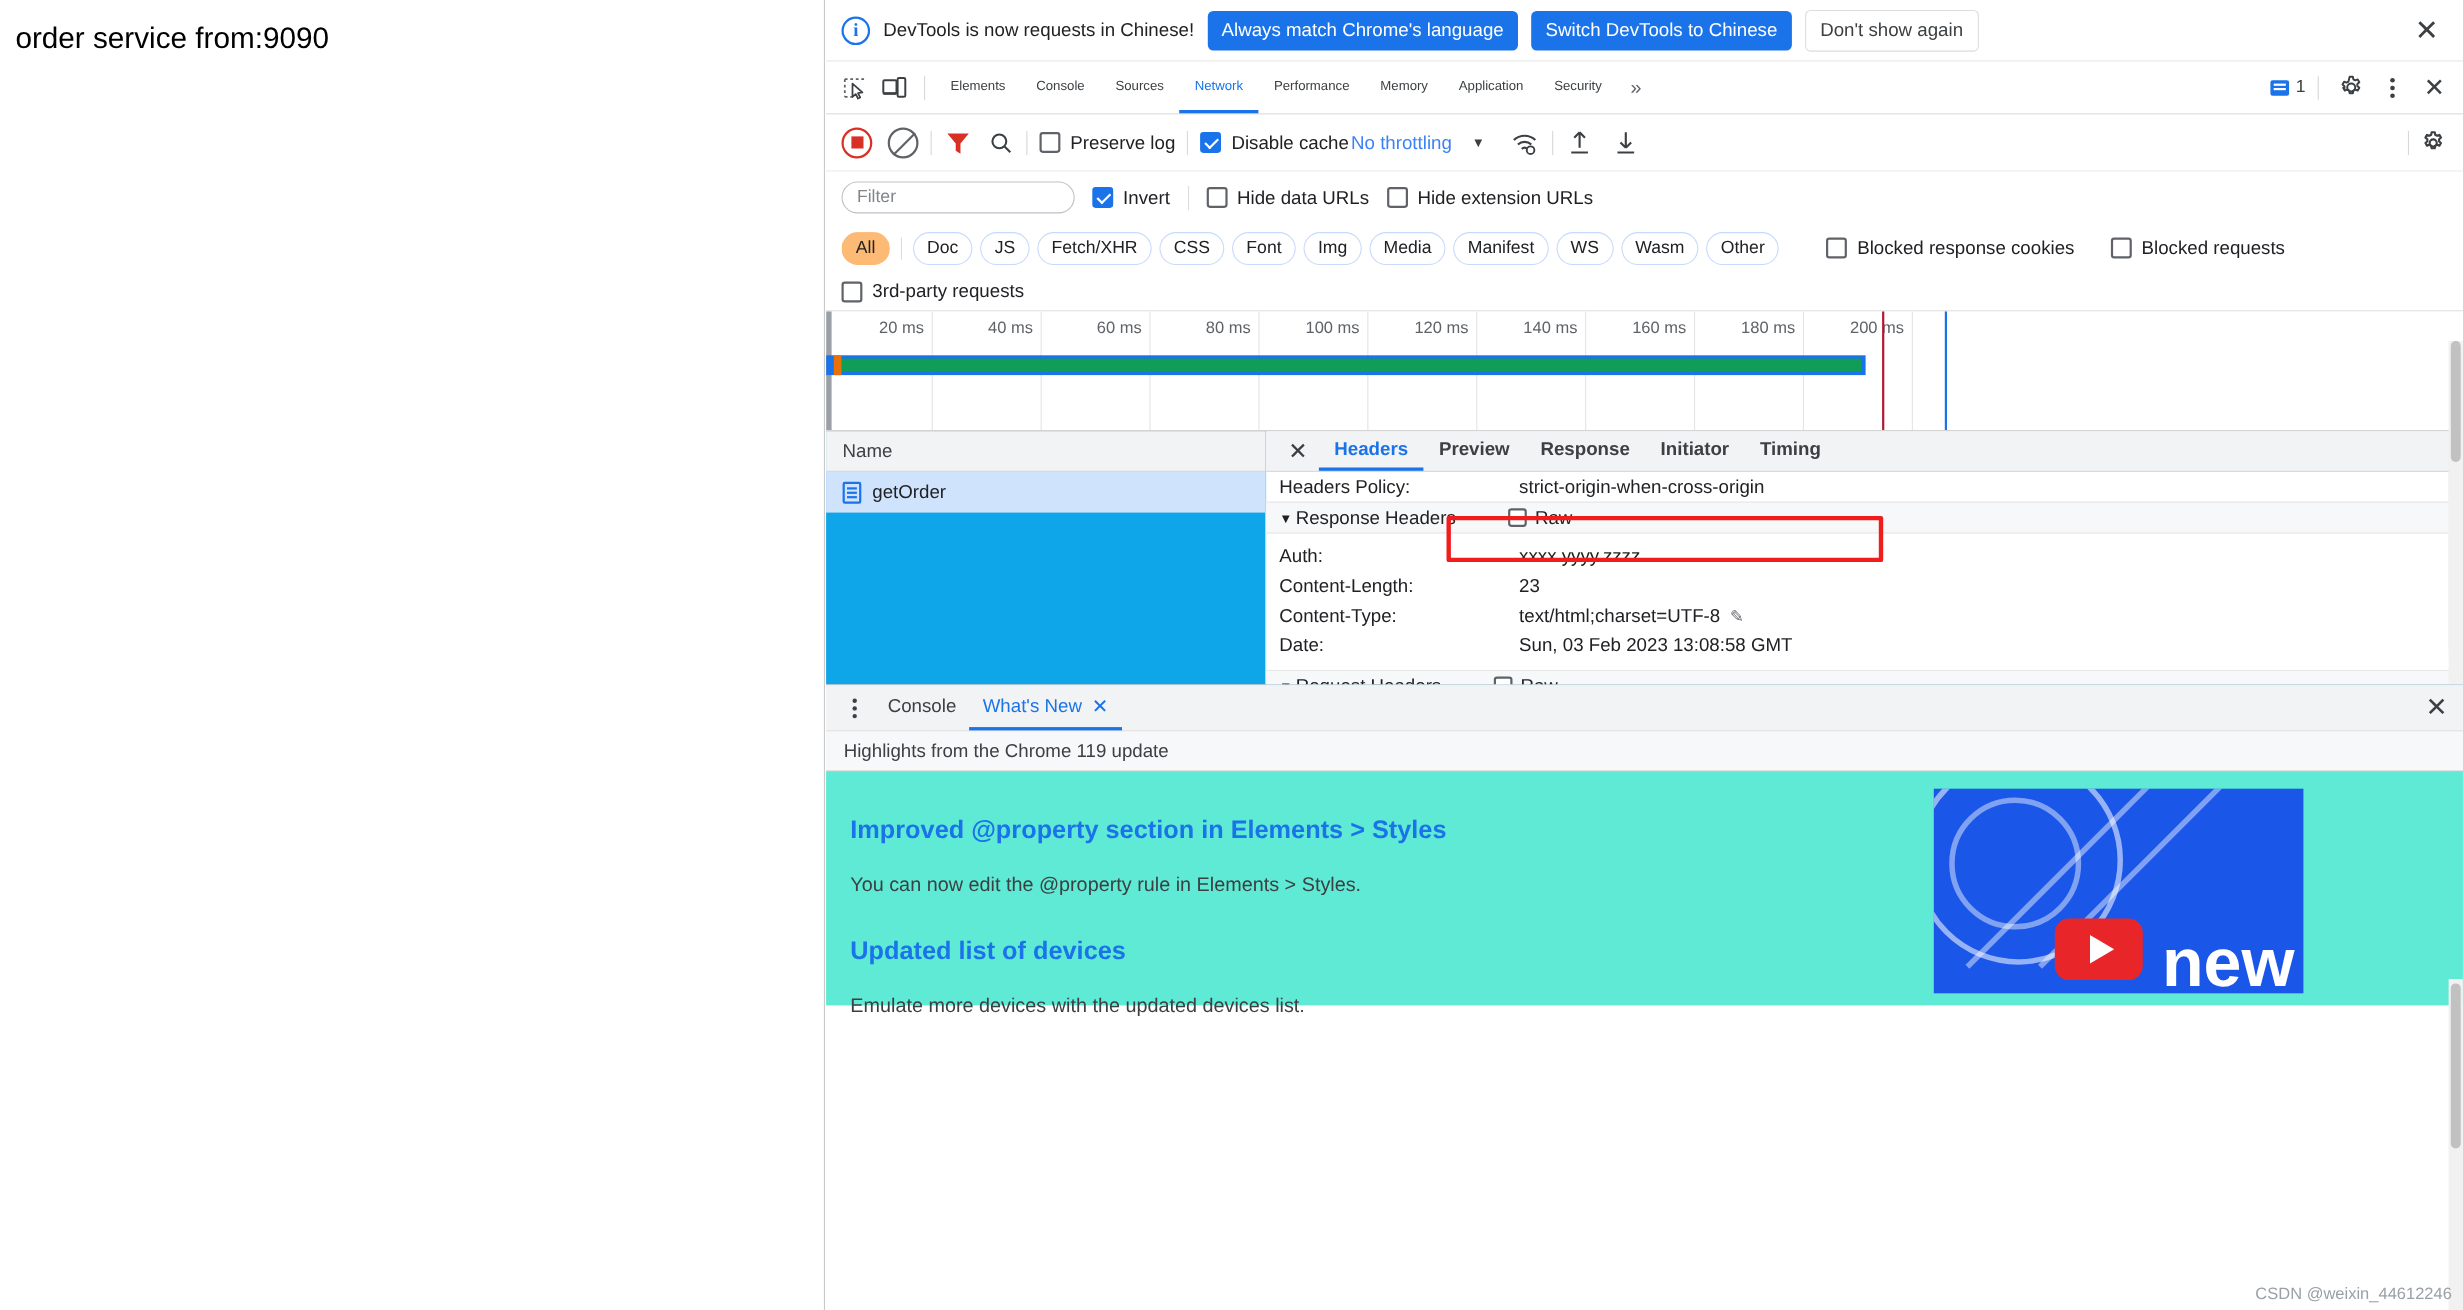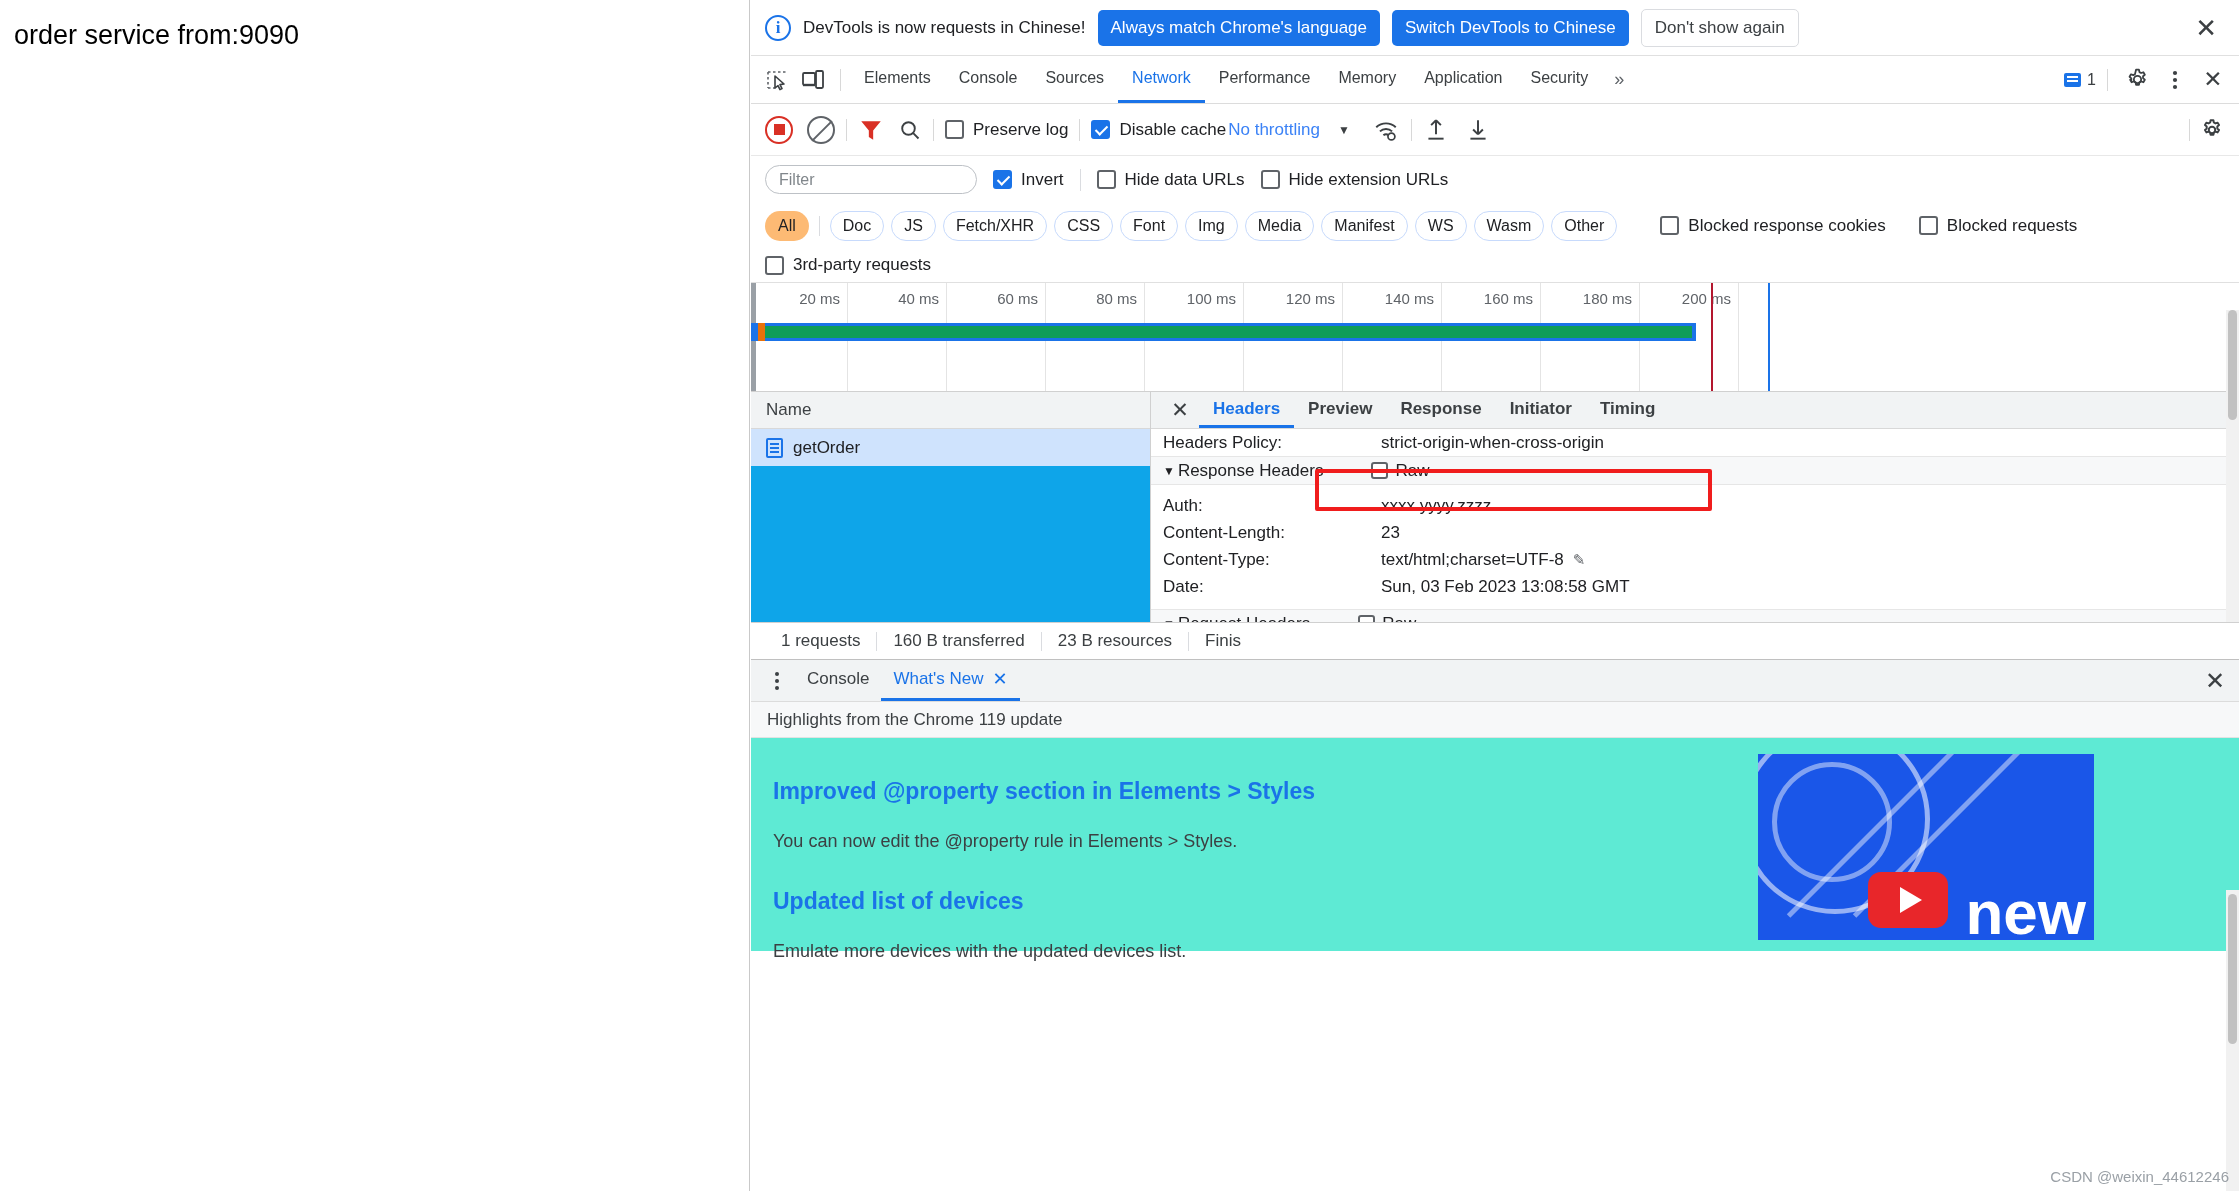--- a/index.html
+++ b/index.html
@@ -67,21 +67,21 @@
     background:#ffffff; border-bottom:1px solid #dcdcdc;
     display:flex; align-items:center; padding:0 8px;
   }
   .tb-icon-btn {
     width:36px; height:32px; display:flex; align-items:center; justify-content:center;
     cursor:pointer; color:#5f6368; flex:none;
   }
   .vsep { width:1px; height:22px; background:#d8d8d8; margin:0 9px; flex:none; }
   .mtab {
     padding:0 14px; height:46px; display:flex; align-items:center;
-    font-size:16px; color:#3c4043; cursor:pointer; white-space:nowrap;
+    font-size:12px; color:#3c4043; cursor:pointer; white-space:nowrap;
     border-bottom:3px solid transparent; flex:none;
   }
   .mtab.sel { color:#1a73e8; border-bottom-color:#1a73e8; }
   .chevrons { padding:0 12px; color:#5f6368; font-size:18px; cursor:pointer; letter-spacing:-2px; }
   #msg-count {
     display:flex; align-items:center; gap:6px; margin-left:8px; cursor:pointer;
   }
   .msg-badge-ico {
     width:17px; height:14px; background:#1a73e8; border-radius:2px; position:relative;
   }
@@ -551,29 +551,20 @@
         </span>
       </div>
 
       <div id="auth-highlight"></div>
       <div class="vscroll" style="top:37px; height:193px;">
         <i style="top:46px; height:62px;"></i>
       </div>
     </div>
   </div>
 
-  <div id="statusbar">
-    <span class="sb-item">1 requests</span>
-    <span class="sb-sep"></span>
-    <span class="sb-item">160 B transferred</span>
-    <span class="sb-sep"></span>
-    <span class="sb-item">23 B resources</span>
-    <span class="sb-sep"></span>
-    <span class="sb-item">Finis</span>
-  </div>
 
   <div id="drawer">
     <div id="drawer-tabs">
       <div class="kebab">
           <i></i>
         </div>
       <div class="drtab">
         <span>Console</span>
       </div>
       <div class="drtab sel">

